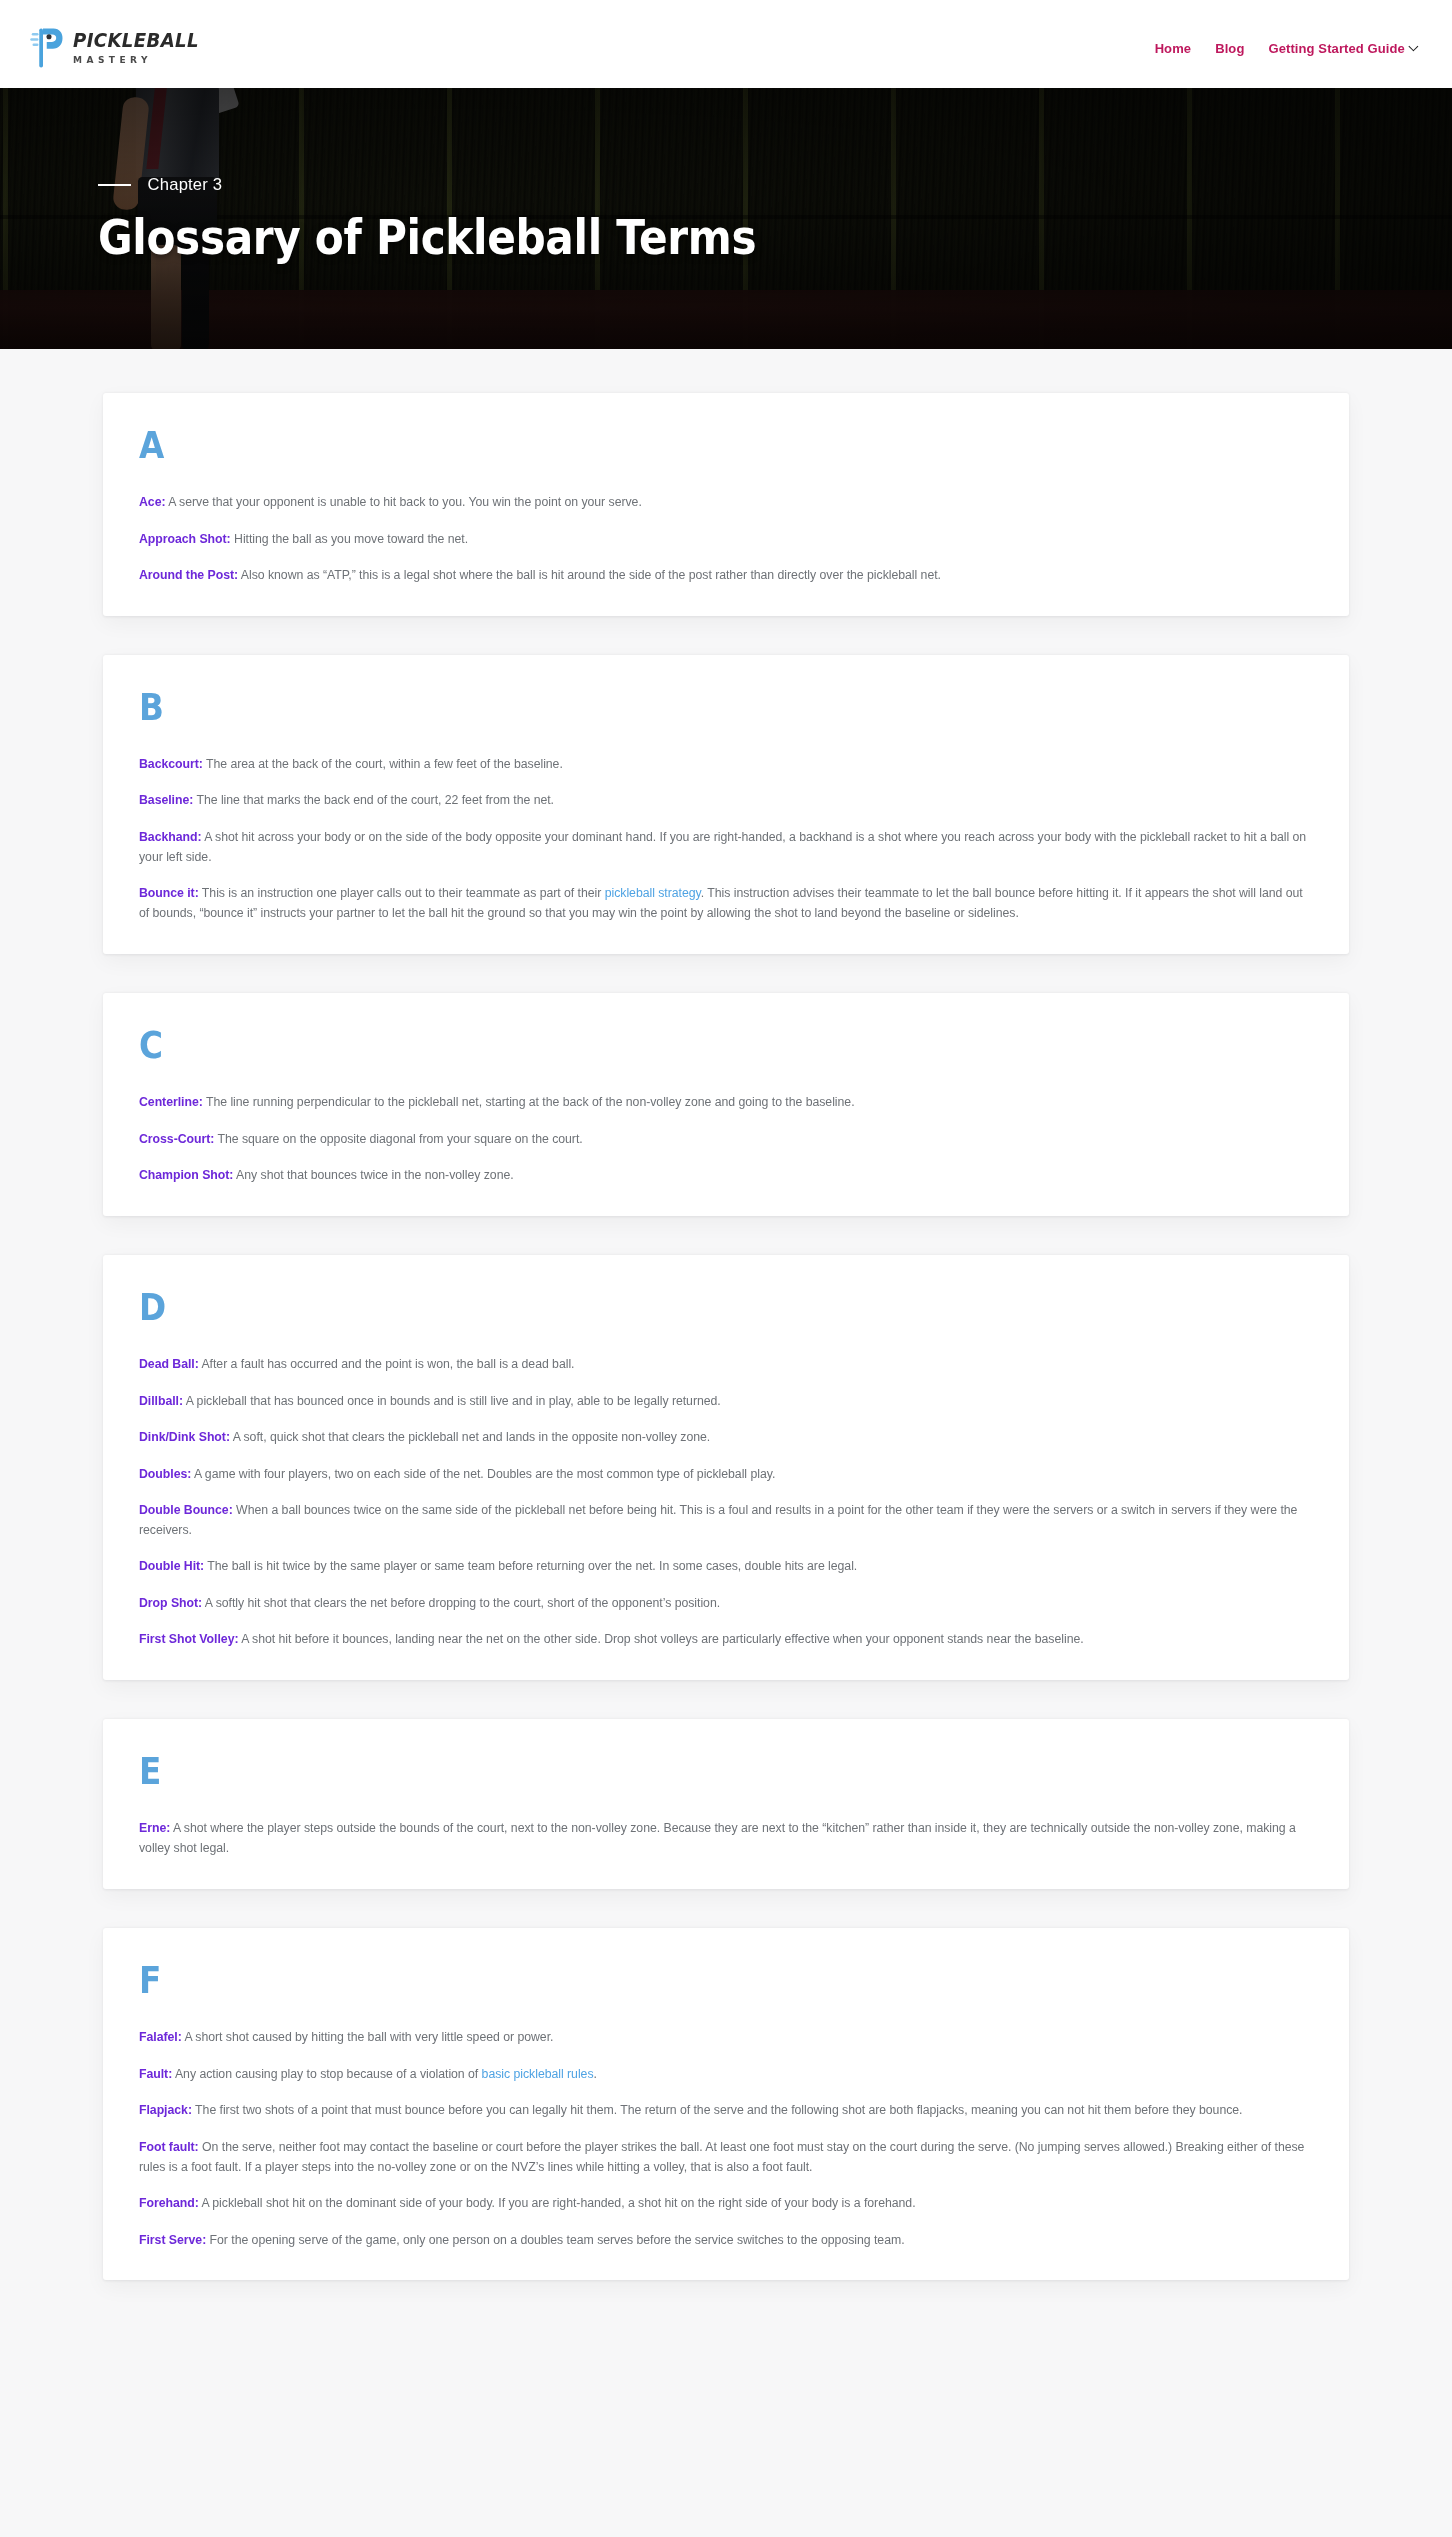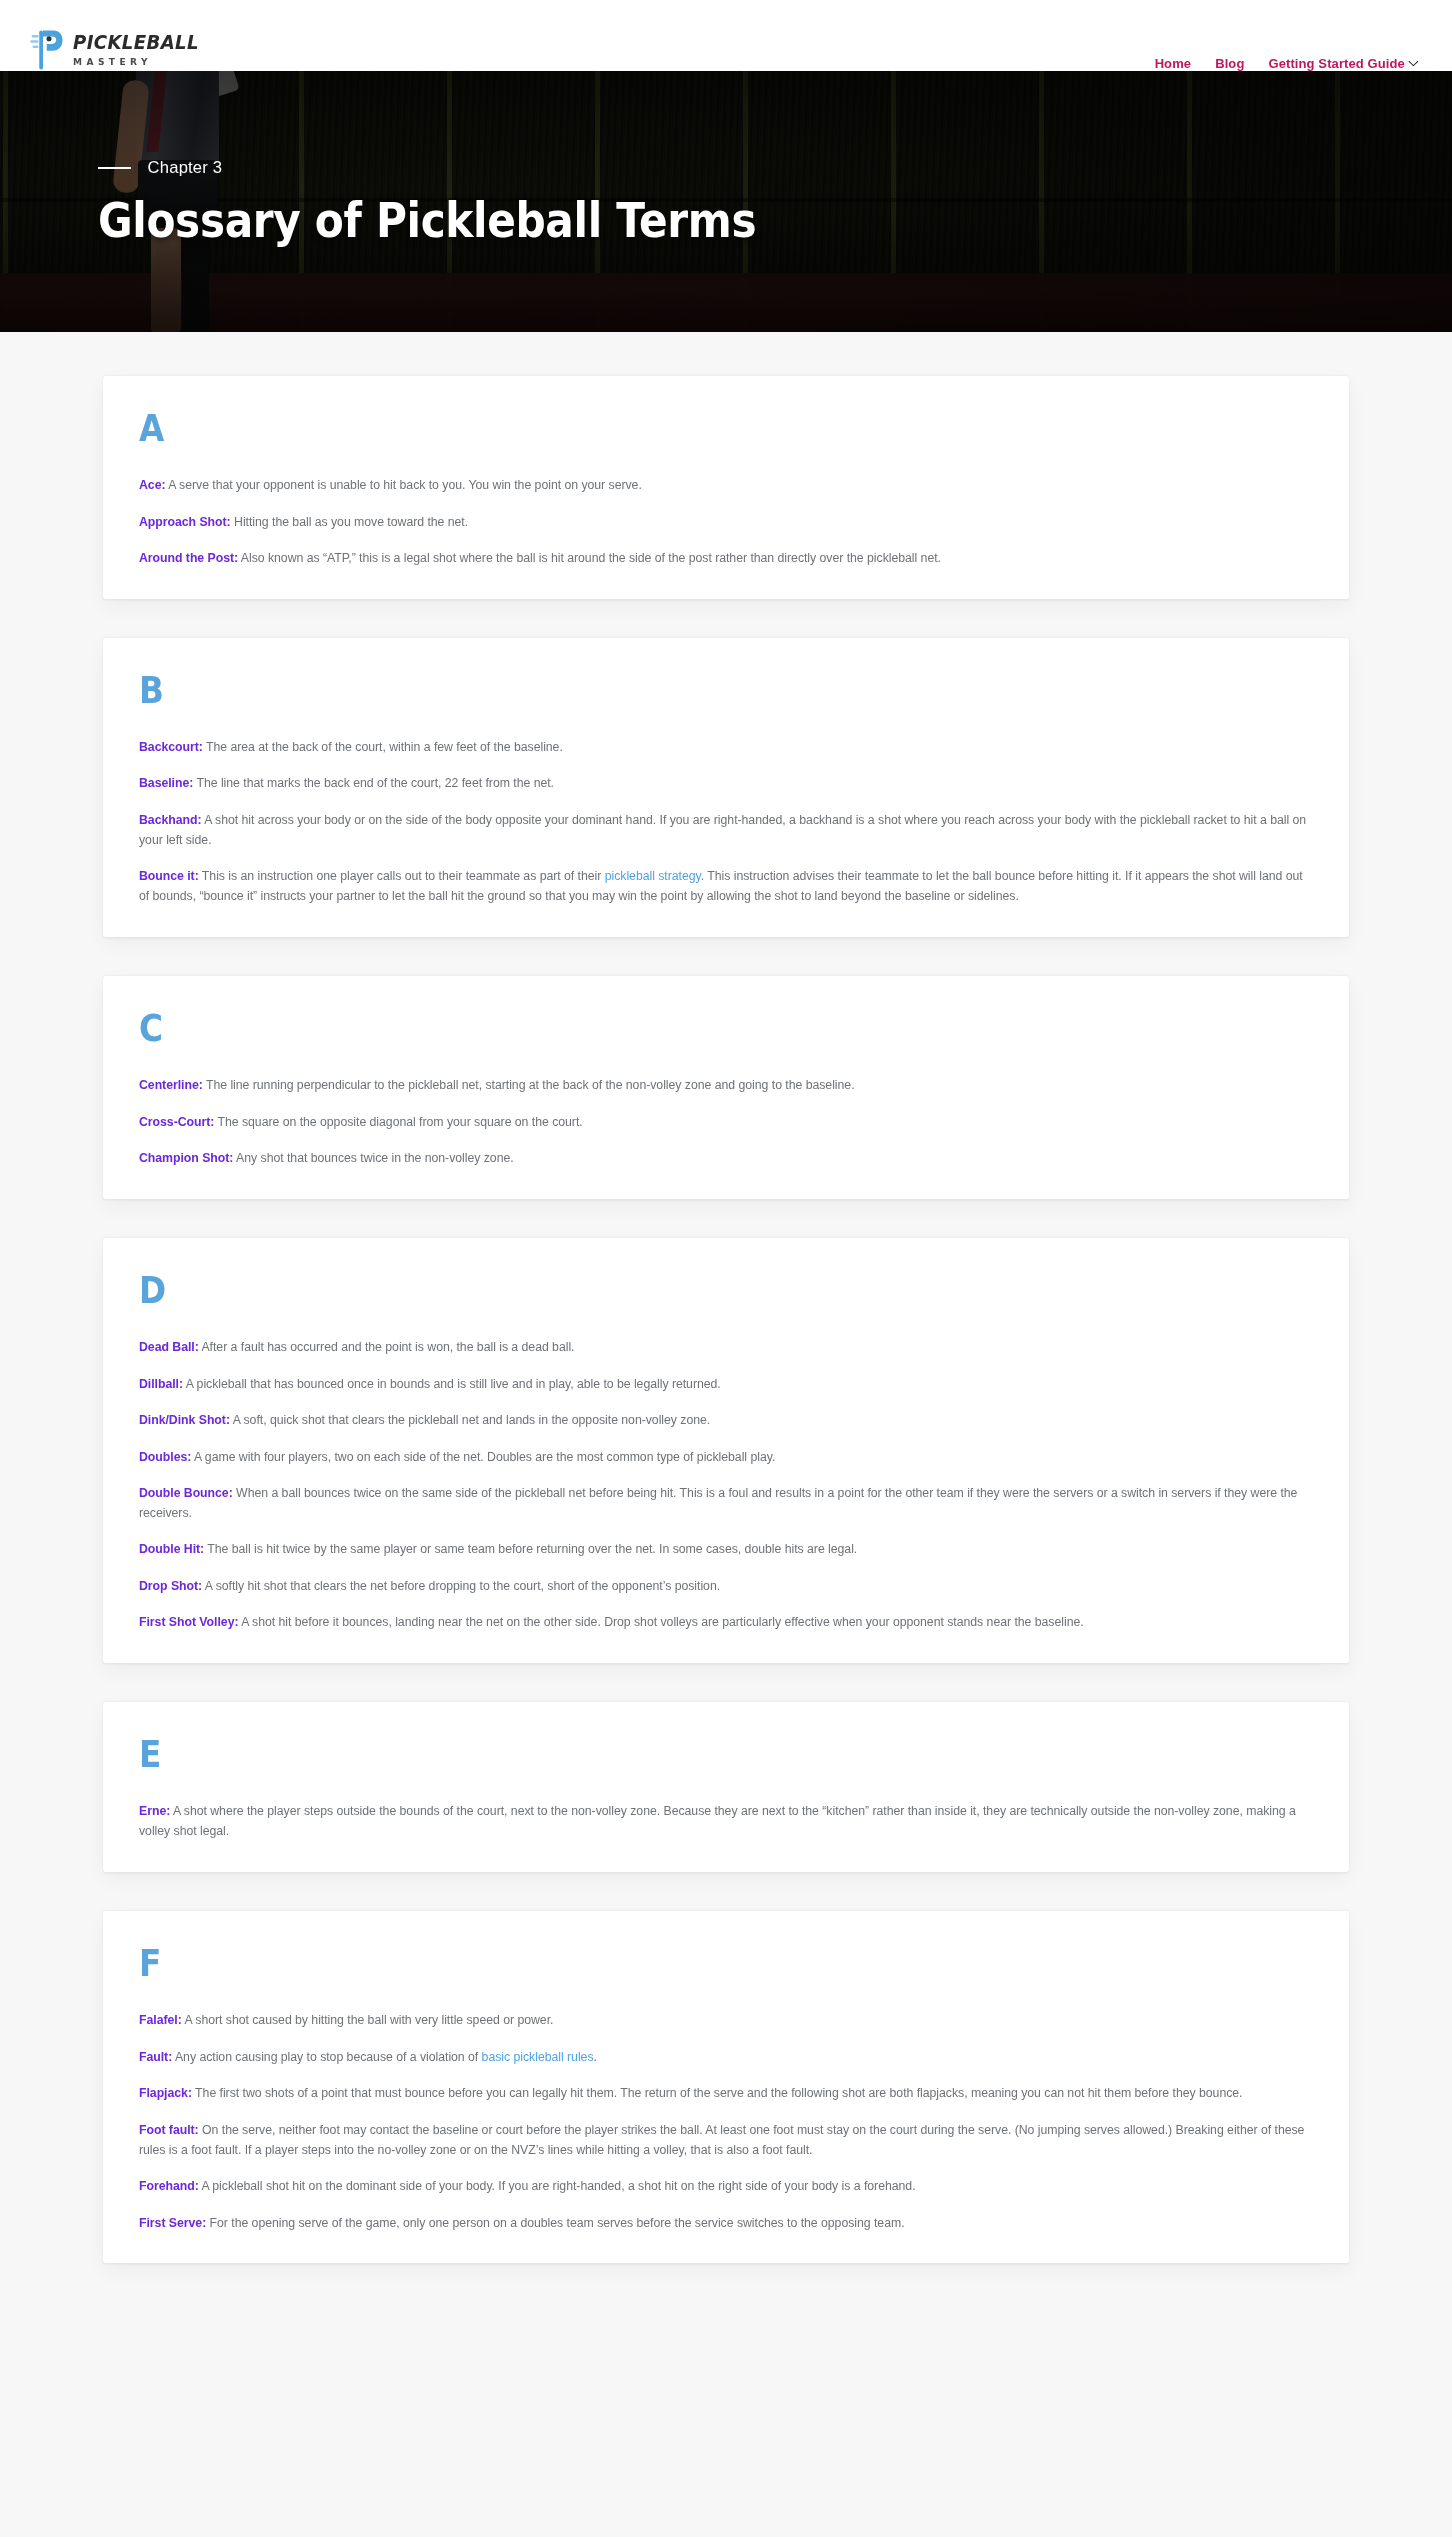--- a/index.html
+++ b/index.html
@@ -6,24 +6,24 @@
   html, body {
     width: 1452px;
     background: #f7f7f8;
     font-family: "Liberation Sans", sans-serif;
     -webkit-font-smoothing: antialiased;
   }
   body { overflow-x: hidden; }
 
   
   .site-header {
-    height: 71px;
+    height: 88px;
     background: #ffffff;
     display: flex;
-    align-items: flex-end;
+    align-items: center;
     justify-content: space-between;
     padding: 8px 35px 0 30px;
     position: relative;
     z-index: 5;
   }
   .logo-wrap {
     display: flex;
     align-items: center;
     gap: 7.6px;
     text-decoration: none;

